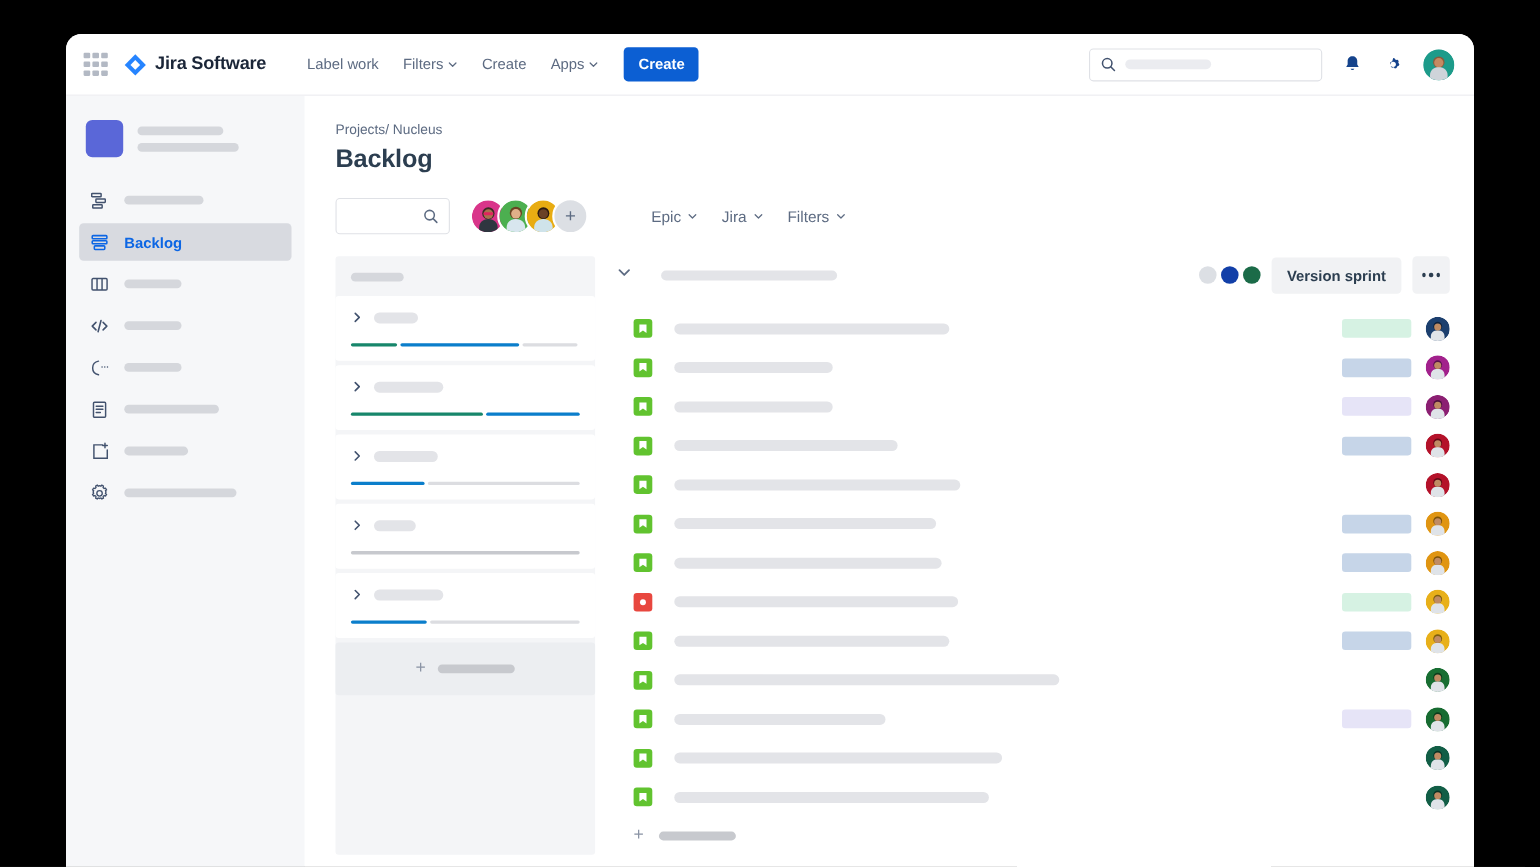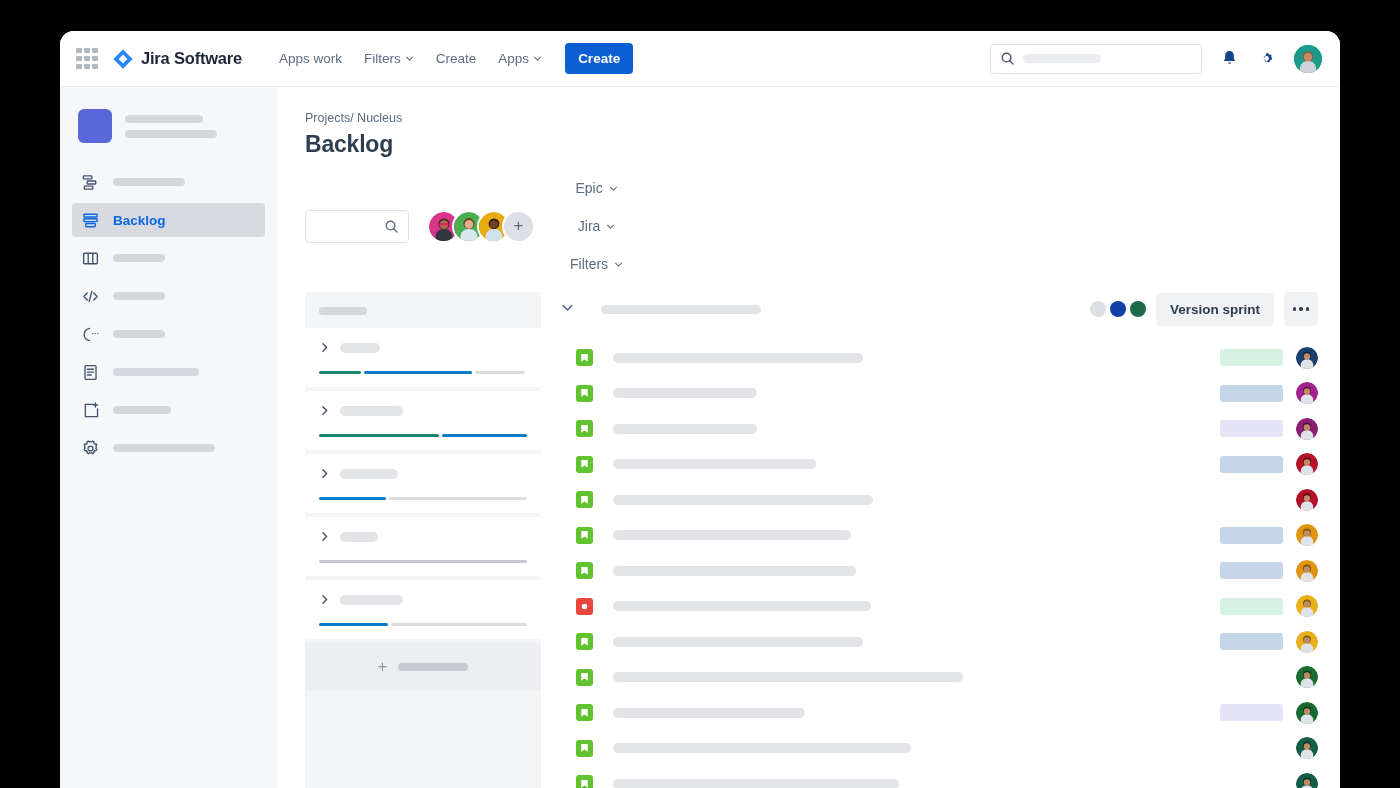--- a/index.html
+++ b/index.html
@@ -90,21 +90,21 @@
 
   .toolbar { display: flex; align-items: center; margin-top: 22px; }
   .filter-search {
     width: 104px; height: 33px; border: 1.4px solid #dfe1e6; border-radius: 4px;
     display: flex; align-items: center; justify-content: flex-end; padding: 0 9px; cursor: text;
   }
   .avatars { display: flex; align-items: center; margin-left: 18px; }
   .av { width: 33px; height: 33px; border-radius: 50%; border: 2px solid #fff; margin-left: -8px; overflow:hidden; position:relative; cursor:pointer;}
   .av:first-child { margin-left: 0; }
   .av-add { background: #dcdfe4; display: flex; align-items: center; justify-content: center; color: #5d6b82; font-size: 17px; }
-  .dropdowns { display: flex; align-items: center; gap: 22px; margin-left: 35px; flex-direction: column; }
+  .dropdowns { display: flex; align-items: center; gap: 22px; margin-left: 57px; }
   .dd { display: flex; align-items: center; gap: 6px; font-size: 14px; color: #5d6b82; cursor: pointer; font-weight: 500;}
 
   .content { display: flex; margin-top: 20px; }
 
   
   .epic-panel { width: 236px; flex: 0 0 236px; background: #f4f5f7; border-radius: 3px; min-height: 420px;}
   .epic-head { padding: 15px 14px 13px 14px; }
   .epic-card { background: #fff; border-radius: 3px; margin: 0 0 4px 0; padding: 14px 14px 13px 14px; }
   .epic-top { display: flex; align-items: center; gap: 10px; margin-bottom: 18px; }
   .epic-bar { display: flex; gap: 3px; height: 3px; align-items: center; }
@@ -163,21 +163,21 @@
     <div class="brand">
       <svg class="brand-logo" viewBox="0 0 24 24">
         <path d="M12 1.5L22.5 12 12 22.5 1.5 12z" fill="#2684ff"></path>
         <path d="M12 7.2L16.8 12 12 16.8 7.2 12z" fill="#fff"></path>
       </svg>
       <span class="brand-name">Jira Software</span>
     </div>
 
     <div class="navitems">
       <div class="navitem">
-        <span>Apps work</span>
+        <span>Label work</span>
       </div>
       <div class="navitem">
         <span>Filters</span>
         <svg class="chev" viewBox="0 0 12 12">
             <path d="M2 4.3l4 4 4-4" fill="none" stroke="currentColor" stroke-width="1.5" stroke-linecap="round" stroke-linejoin="round"></path>
           </svg>
       </div>
       <div class="navitem">
         <span>Create</span>
       </div>

